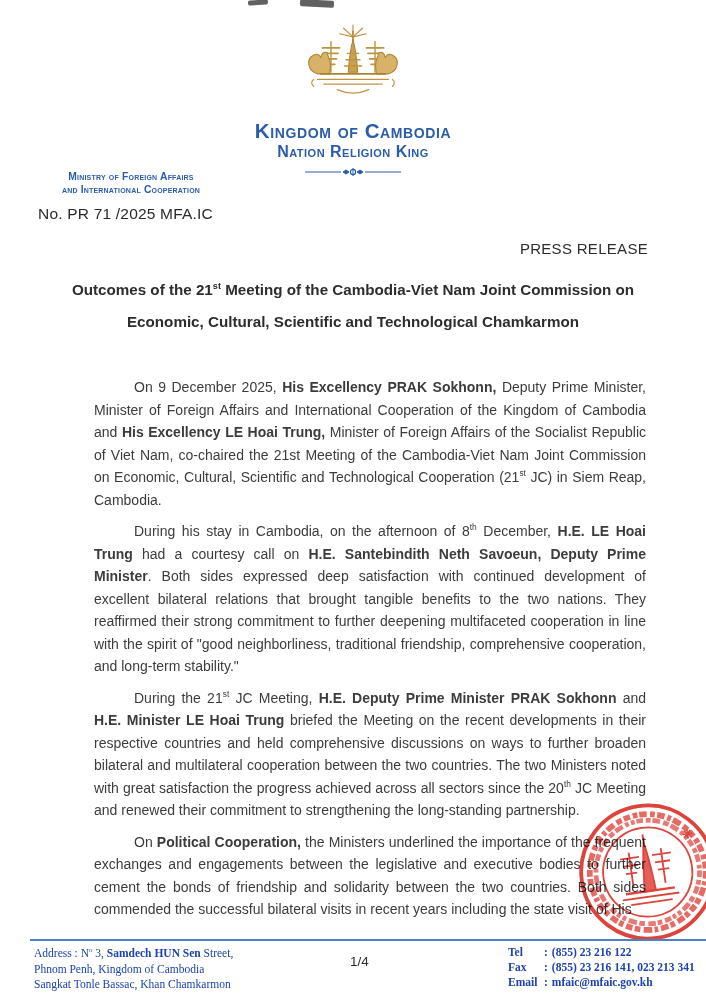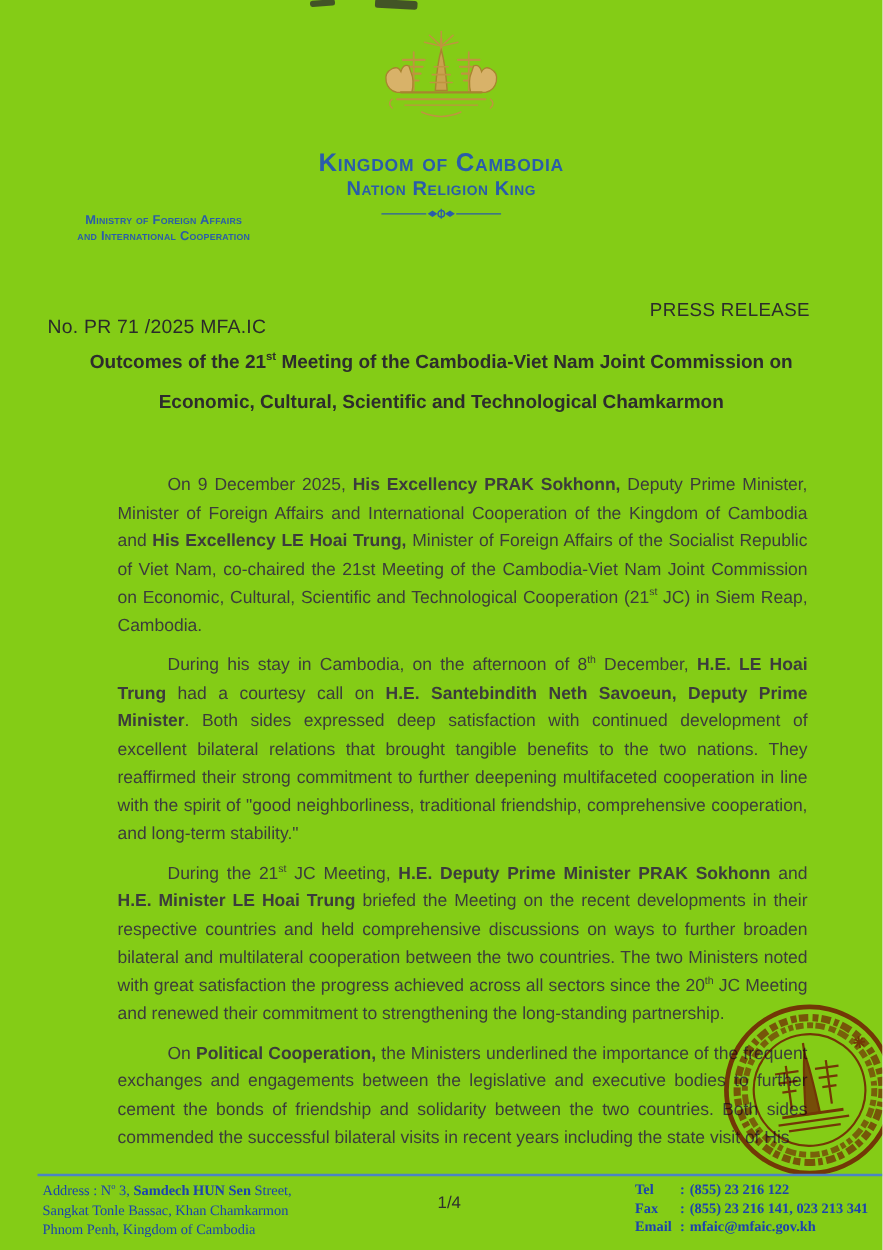--- a/index.html
+++ b/index.html
@@ -1,20 +1,20 @@
 <!DOCTYPE html>
 <html><head>
 <meta charset="utf-8">
 <style>
   html,body{margin:0;padding:0;background:#e8e8e8;}
   .page{
     position:relative;
     width:706px;height:1000px;
     margin:0 auto;
-    background:#84cc16;
+    background:#ffffff;
     overflow:hidden;
     font-family:"Liberation Sans","DejaVu Sans",sans-serif;
     color:#3c3c3c;
   }
   
   .artifact{position:absolute;background:#2c2c2c;opacity:.75;border-radius:2px;}
   .a1{left:248px;top:0;width:20px;height:5px;transform:rotate(-4deg);}
   .a2{left:300px;top:0;width:34px;height:7px;transform:rotate(3deg);}
 
   
@@ -31,21 +31,21 @@
   }
   .ornament{position:absolute;left:50%;top:163px;transform:translateX(-50%);}
 
   .ministry{
     position:absolute;left:28px;top:170px;width:206px;
     text-align:center;font-weight:700;font-size:10.3px;line-height:13px;
     letter-spacing:.2px;font-variant:small-caps;color:#2a5caa;
   }
   .doc-number{
     position:absolute;left:38px;top:205px;
-    font-size:15.5px;color:#2a2a2a;letter-spacing:.2px;margin-top:48px;
+    font-size:15.5px;color:#2a2a2a;letter-spacing:.2px;
   }
   .press-release{
     position:absolute;right:58px;top:240px;
     font-size:15px;color:#2c2c2c;letter-spacing:.3px;
   }
 
   .title{
     position:absolute;left:50px;top:274px;width:606px;
     text-align:center;font-weight:700;font-size:15.2px;line-height:32px;color:#2d2d2d;
   }
@@ -175,22 +175,22 @@
           <path d="M58,112 h44"></path>
         </g>
       </g>
     </svg>
   </div>
 
   <div class="footer-line"></div>
 
   <div class="address">
     <div><span>Address : N</span><sup>o</sup><span> 3, </span><span style="font-weight: 700;">Samdech HUN Sen</span><span> Street,</span></div>
+    <div><span>Phnom Penh, Kingdom of Cambodia</span></div>
     <div><span>Sangkat Tonle Bassac, Khan Chamkarmon</span></div>
-    <div><span>Phnom Penh, Kingdom of Cambodia</span></div>
   </div>
 
   <div class="page-number">1/4</div>
 
   <div class="contacts">
     <div class="c-row">
       <span class="c-label">Tel</span><span class="c-sep">:</span><span>(855) 23 216 122</span>
     </div>
     <div class="c-row">
       <span class="c-label">Fax</span><span class="c-sep">:</span><span>(855) 23 216 141, 023 213 341</span>

